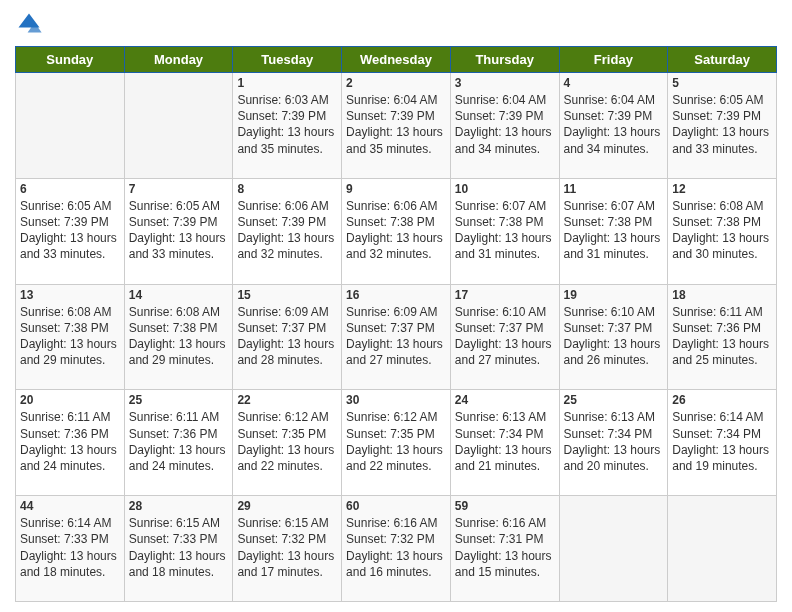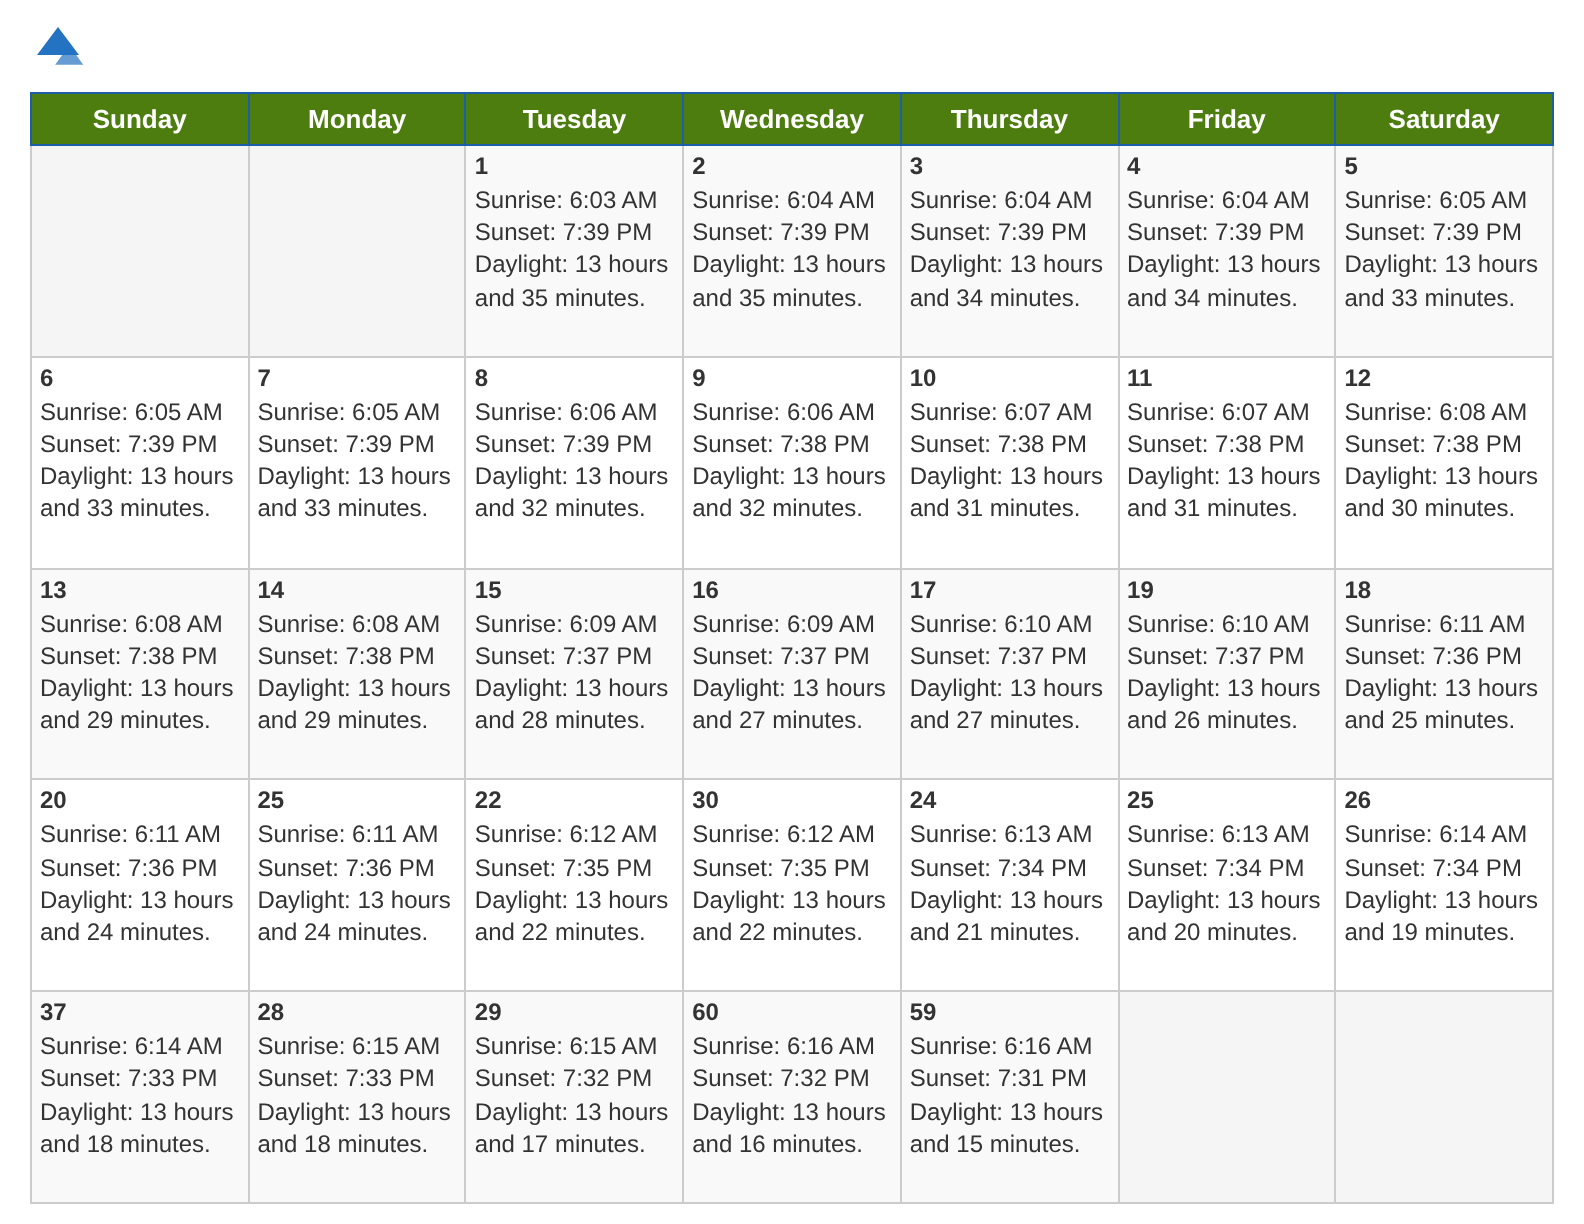--- a/index.html
+++ b/index.html
@@ -301,21 +301,21 @@
           </td>
           <td>
             <span class="day-num">26</span>
             <div class="cell-content">Sunrise: 6:14 AM
 Sunset: 7:34 PM
 Daylight: 13 hours and 19 minutes.</div>
           </td>
         </tr>
         <tr>
           <td>
-            <span class="day-num">37</span>
+            <span class="day-num">44</span>
             <div class="cell-content">Sunrise: 6:14 AM
 Sunset: 7:33 PM
 Daylight: 13 hours and 18 minutes.</div>
           </td>
           <td>
             <span class="day-num">28</span>
             <div class="cell-content">Sunrise: 6:15 AM
 Sunset: 7:33 PM
 Daylight: 13 hours and 18 minutes.</div>
           </td>

